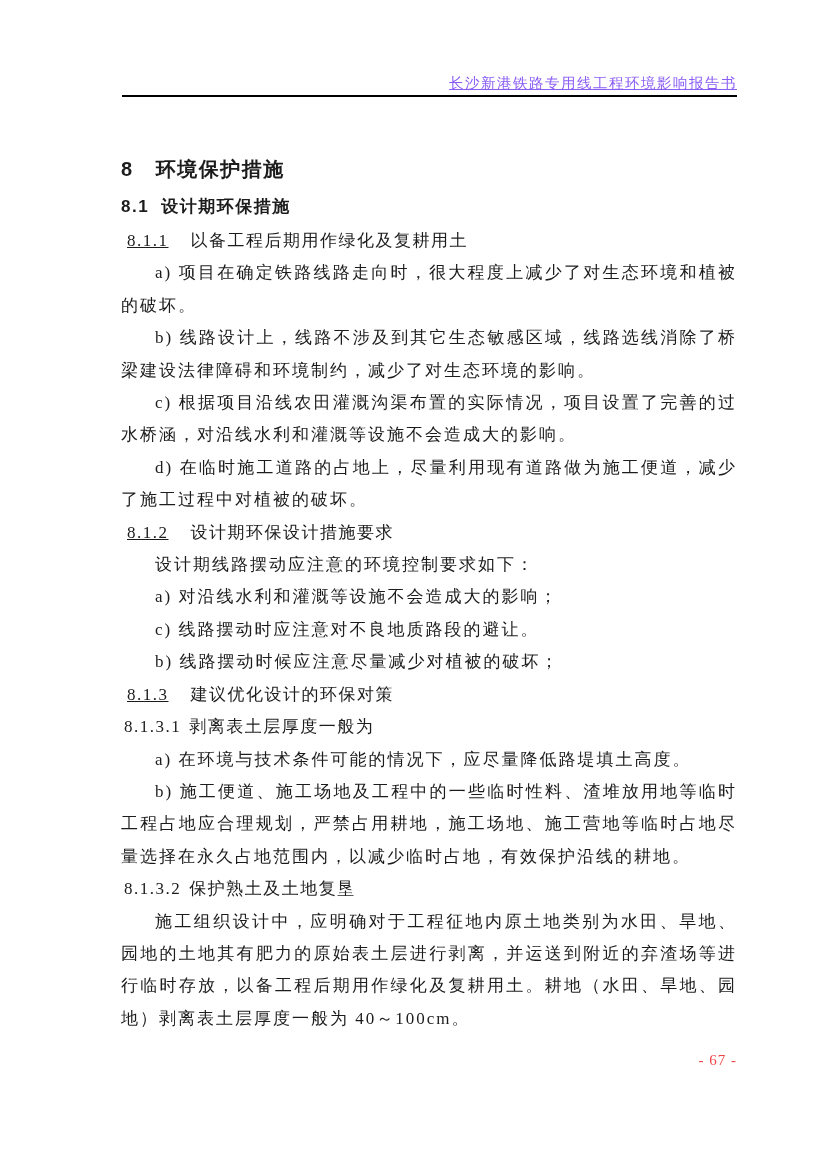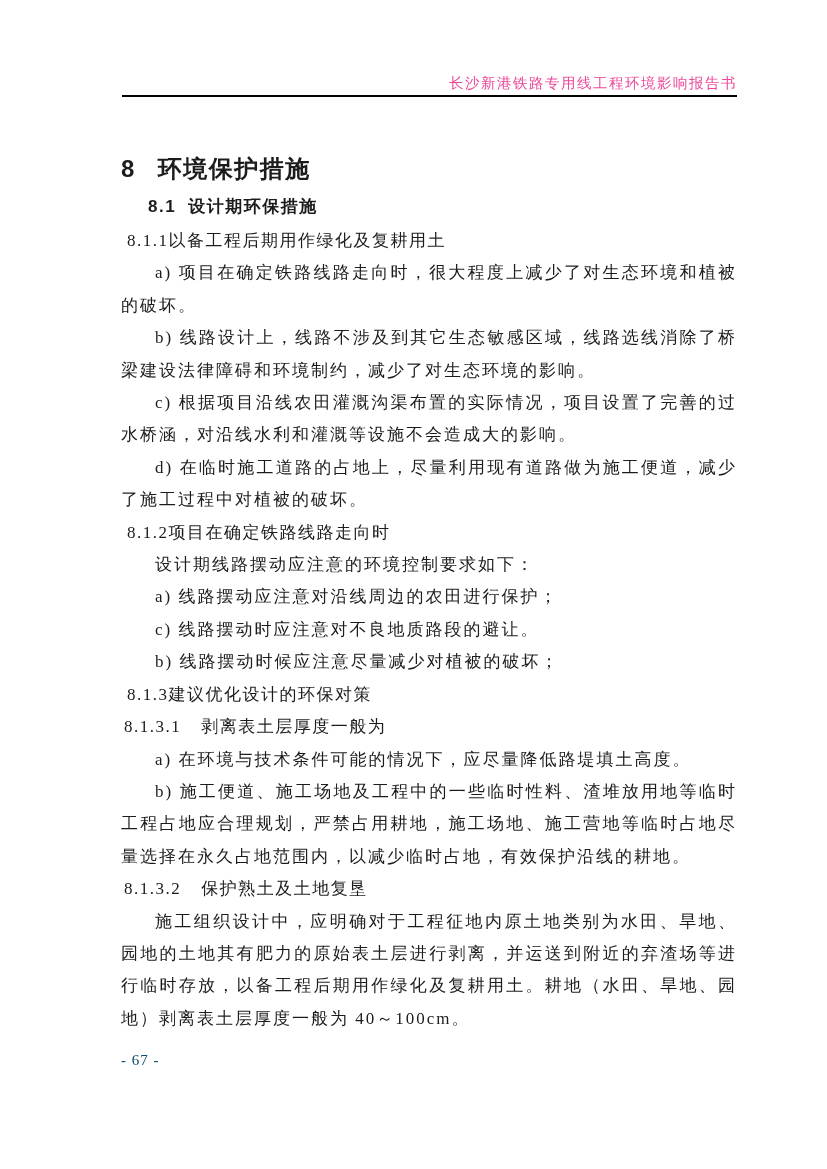--- a/index.html
+++ b/index.html
@@ -17,89 +17,89 @@
     overflow: hidden;
   }
   .doc-header {
     position: absolute;
     top: 74px;
     left: 122px;
     width: 615px;
     text-align: right;
     font-size: 14.5px;
     letter-spacing: 1.5px;
-    color: #ec4899;
+    color: #8b5cf6;
+    text-decoration: underline;
   }
   .header-rule {
     position: absolute;
     top: 95px;
     left: 122px;
     width: 615px;
     height: 2px;
     background: #000000;
   }
   .content {
     position: absolute;
     top: 149px;
     left: 121px;
     width: 616px;
   }
   .h1 {
     font-family: "Liberation Sans", "DejaVu Sans", sans-serif;
     font-weight: bold;
-    font-size: 24px;
+    font-size: 20px;
     line-height: 40px;
     letter-spacing: 1.5px;
     white-space: nowrap;
   }
   .h1 .num { margin-right: 22px; }
   .h2 {
     font-family: "Liberation Sans", "DejaVu Sans", sans-serif;
     font-weight: bold;
     font-size: 17px;
     line-height: 36px;
     letter-spacing: 1.5px;
     white-space: nowrap;
-    margin-left: 27px;
   }
   .h2 .num { margin-right: 12px; }
   .h3 {
     font-size: 17px;
     line-height: 32.4px;
     letter-spacing: 1.5px;
     padding-left: 6px;
     white-space: nowrap;
   }
-  .h3 .num { margin-right: 0; }
+  .h3 .num { margin-right: 22px; text-decoration: underline; }
   .h4 {
     font-size: 17px;
     line-height: 32.4px;
     letter-spacing: 1.5px;
     padding-left: 3px;
     white-space: nowrap;
   }
-  .h4 .num { margin-right: 20px; }
+  .h4 .num { margin-right: 8px; }
   .para {
     margin: 0;
     font-size: 17px;
     line-height: 32.4px;
     letter-spacing: 2px;
     text-align: justify;
     text-justify: inter-ideograph;
     text-indent: 2em;
   }
   .doc-footer {
     position: absolute;
     top: 1052px;
     left: 121px;
     width: 616px;
-    text-align: left;
+    text-align: right;
     font-size: 15px;
     letter-spacing: 1px;
-    color: #0c4a6e;
+    color: #ef4444;
   }
 </style>
 </head>
 <body>
 
 <div class="page">
 
   <div class="doc-header">长沙新港铁路专用线工程环境影响报告书</div>
   <div class="header-rule"></div>
 
@@ -116,25 +116,25 @@
     <div class="h3">
       <span class="num">8.1.1</span><span>以备工程后期用作绿化及复耕用土</span>
     </div>
 
     <p class="para">a) 项目在确定铁路线路走向时，很大程度上减少了对生态环境和植被的破坏。</p>
     <p class="para">b) 线路设计上，线路不涉及到其它生态敏感区域，线路选线消除了桥梁建设法律障碍和环境制约，减少了对生态环境的影响。</p>
     <p class="para">c) 根据项目沿线农田灌溉沟渠布置的实际情况，项目设置了完善的过水桥涵，对沿线水利和灌溉等设施不会造成大的影响。</p>
     <p class="para">d) 在临时施工道路的占地上，尽量利用现有道路做为施工便道，减少了施工过程中对植被的破坏。</p>
 
     <div class="h3">
-      <span class="num">8.1.2</span><span>项目在确定铁路线路走向时</span>
+      <span class="num">8.1.2</span><span>设计期环保设计措施要求</span>
     </div>
 
     <p class="para">设计期线路摆动应注意的环境控制要求如下：</p>
-    <p class="para">a) 线路摆动应注意对沿线周边的农田进行保护；</p>
+    <p class="para">a) 对沿线水利和灌溉等设施不会造成大的影响；</p>
     <p class="para">c) 线路摆动时应注意对不良地质路段的避让。</p>
     <p class="para">b) 线路摆动时候应注意尽量减少对植被的破坏；</p>
 
     <div class="h3">
       <span class="num">8.1.3</span><span>建议优化设计的环保对策</span>
     </div>
 
     <div class="h4">
       <span class="num">8.1.3.1</span><span>剥离表土层厚度一般为</span>
     </div>

